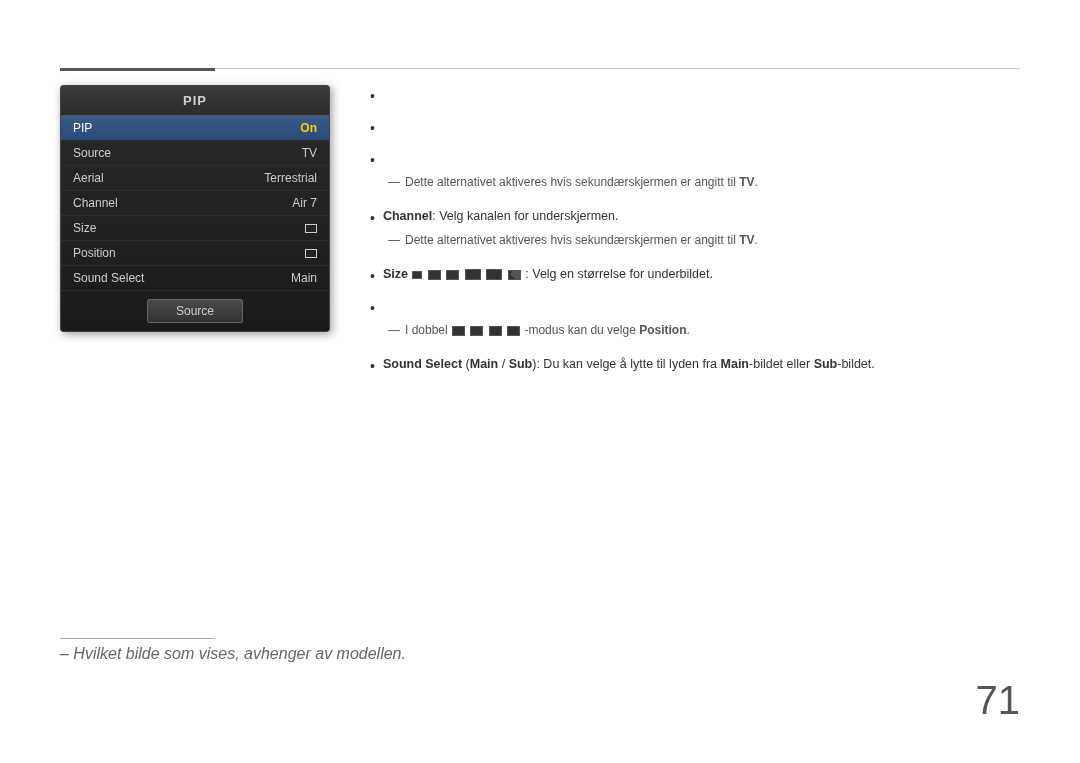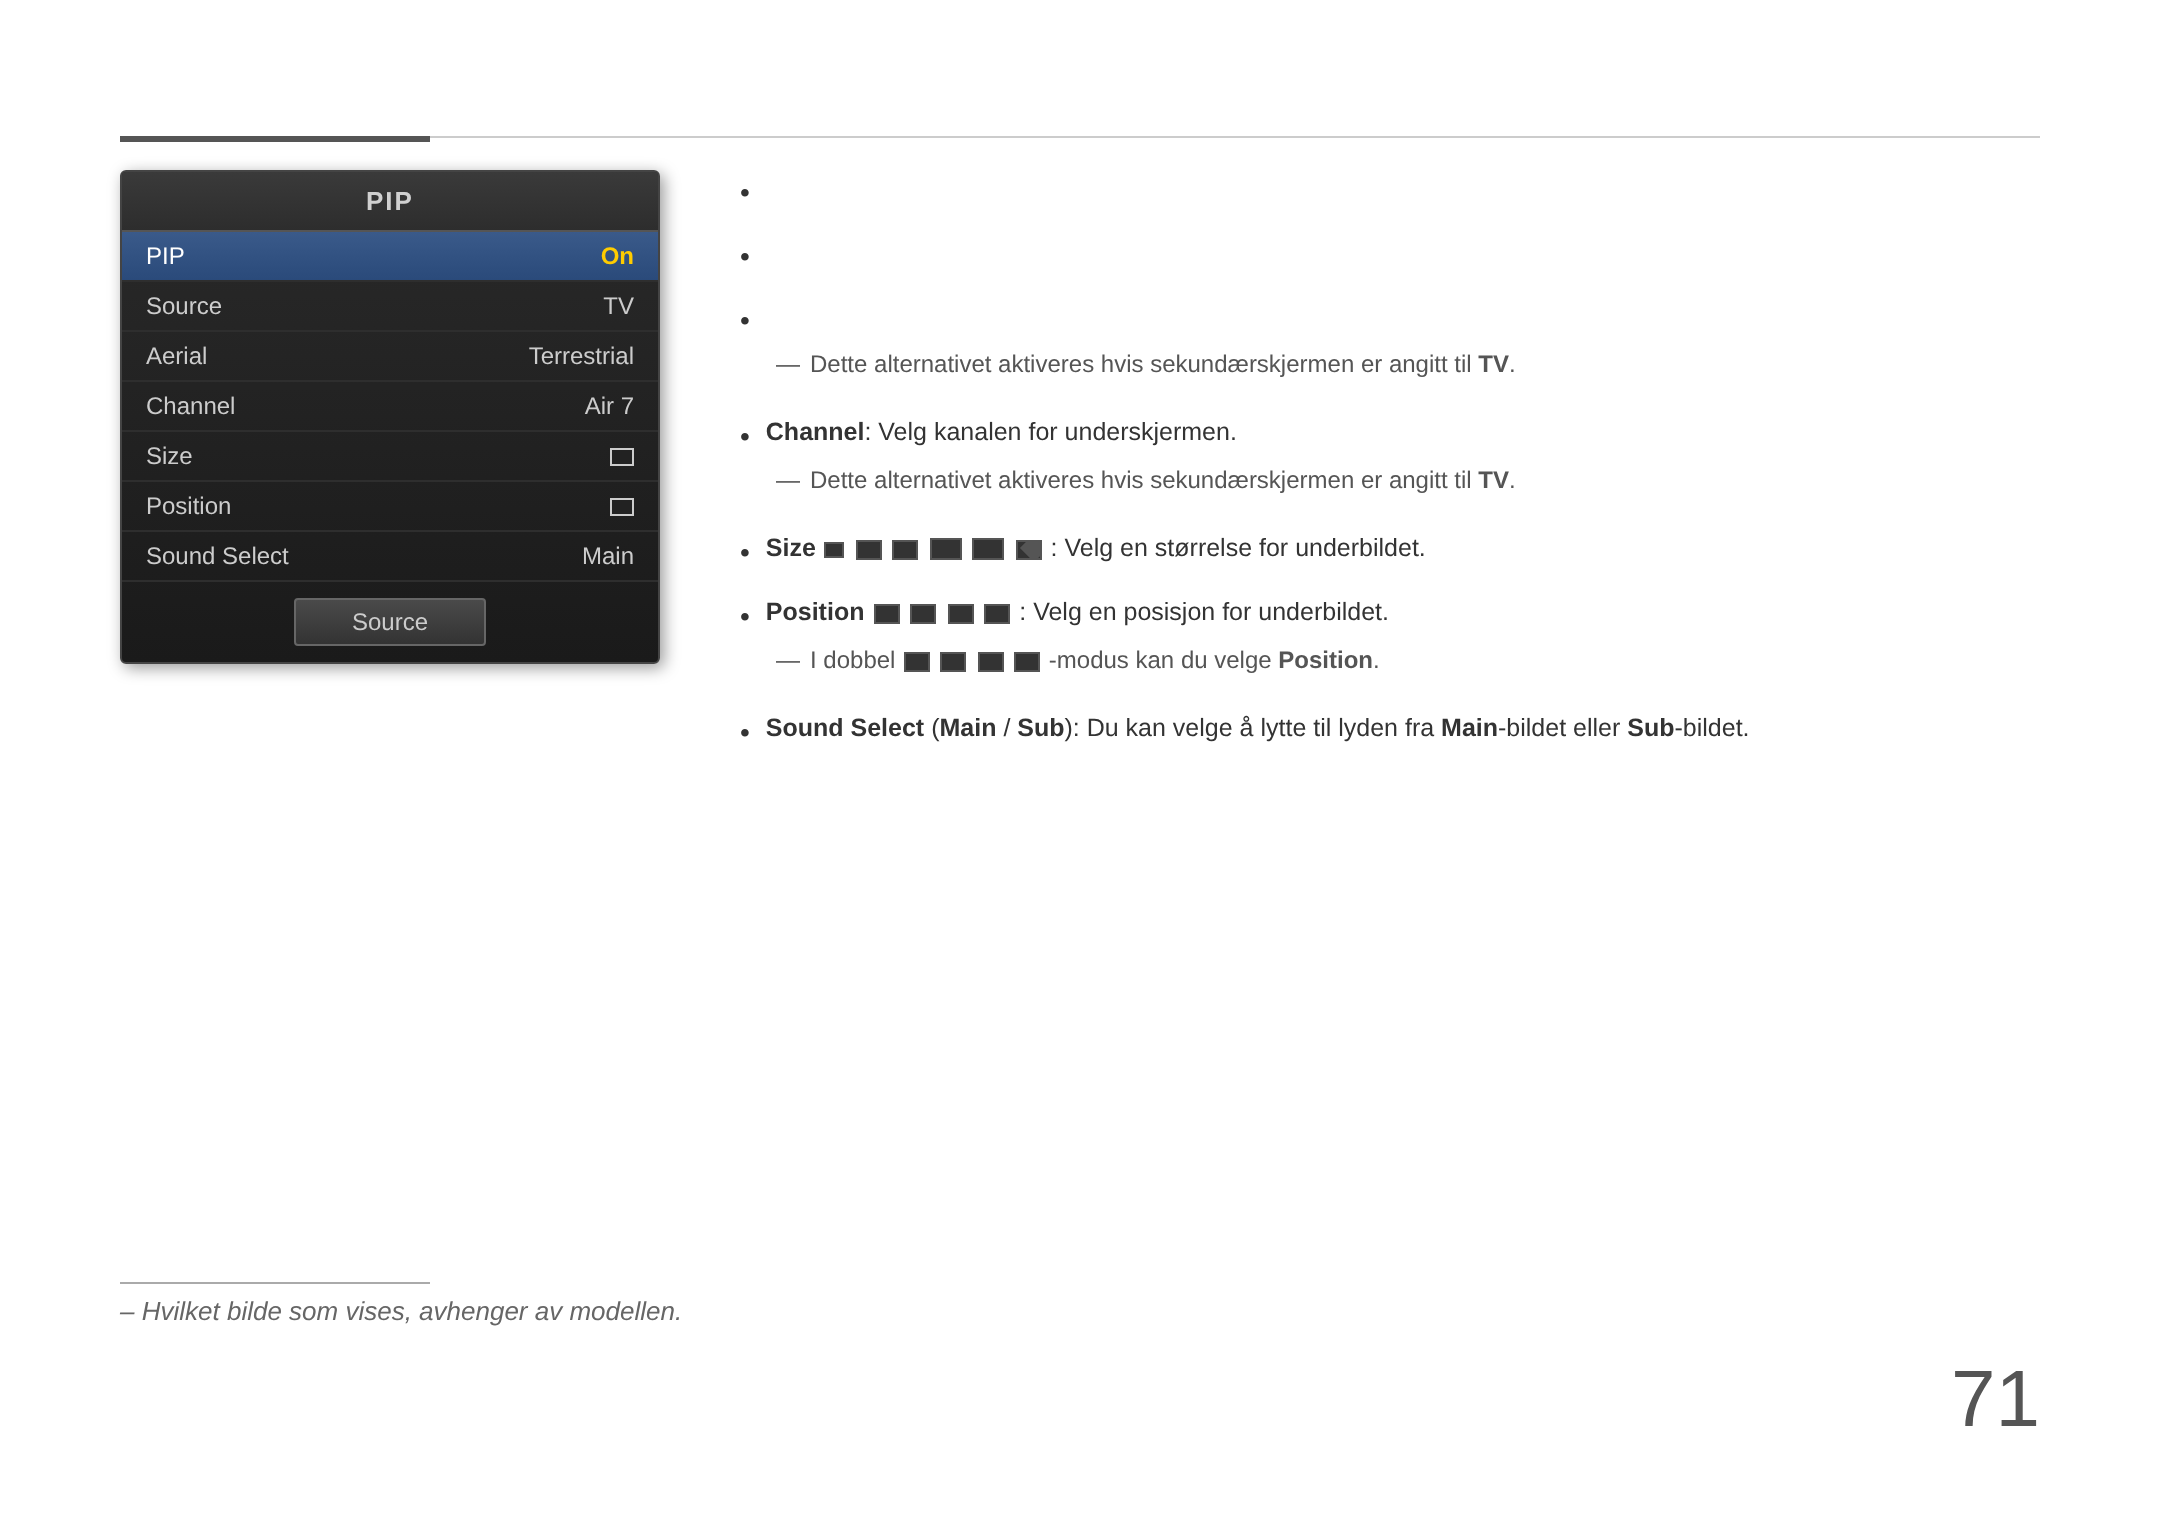--- a/index.html
+++ b/index.html
@@ -187,21 +187,21 @@
     }
 
     .footer-divider {
       width: 155px;
       height: 1px;
       background: #aaa;
       margin-bottom: 6px;
     }
 
     .footer-text {
-      font-size: 13px;
+      font-size: 16px;
       color: #666;
       font-style: italic;
     }
 
     
     .icon-box {
       display: inline-block;
       border: 1px solid #555;
       background: #333;
       width: 13px;
@@ -352,28 +352,20 @@
         <span class="icon-box-lg"></span>
         <span class="icon-box-lg"></span>
         <span class="icon-slash"></span>
         : Velg en størrelse for underbildet.
       </span>
     </li>
 
     <li style="flex-direction: column; align-items: flex-start;">
       <div style="display:flex; align-items: flex-start;">
         <span class="bullet-dot">•</span>
-        <span>
-          <span class="bold">Position</span>
-          <span class="icon-box"></span>
-          <span class="icon-box"></span>
-          <span class="icon-box"></span>
-          <span class="icon-box"></span>
-          : Velg en posisjon for underbildet.
-        </span>
       </div>
       <div class="sub-note">
         <span class="dash-note">—</span>
         <span>I dobbel
           <span class="icon-box"></span>
           <span class="icon-box"></span>
           <span class="icon-box"></span>
           <span class="icon-box"></span>
           -modus kan du velge <span class="bold">Position</span>.
         </span>

